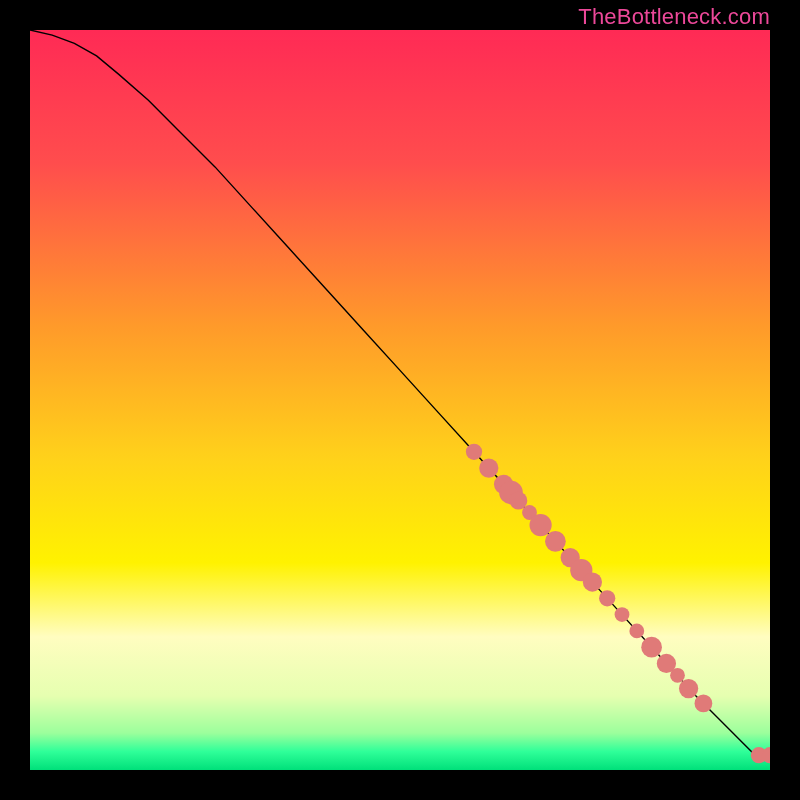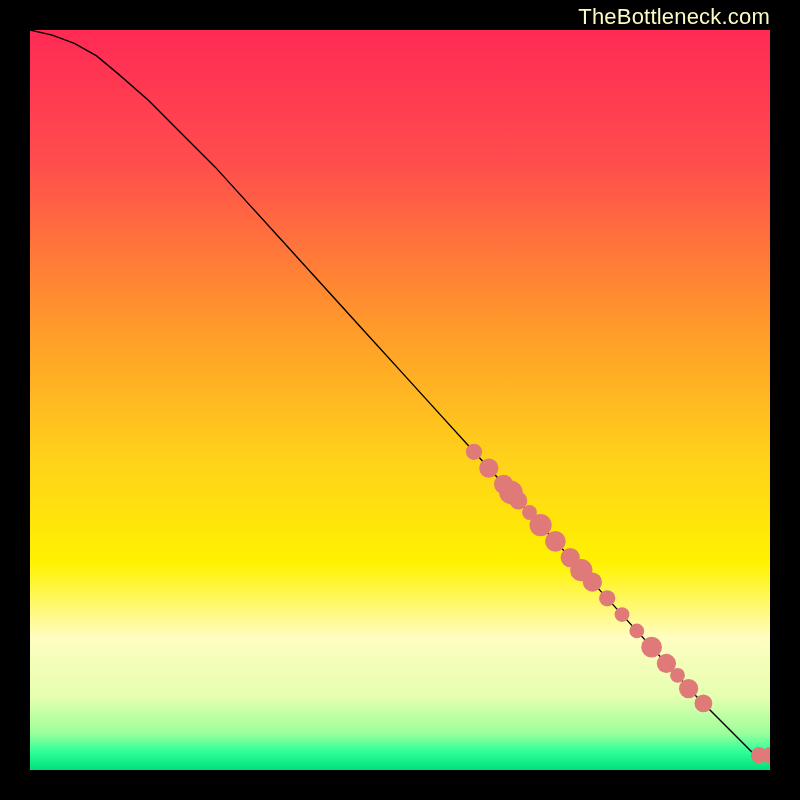--- a/index.html
+++ b/index.html
@@ -20,21 +20,21 @@
     position: absolute;
     left: 30px;
     top: 30px;
     width: 740px;
     height: 740px;
   }
   #attribution {
     position: absolute;
     top: 4px;
     right: 30px;
-    color: #fef9c3;
+    color: #ec4899;
     font-size: 22px;
     font-weight: 500;
     letter-spacing: 0.2px;
   }
 </style>
 </head>
 <body>
 
 <div id="stage">
   <div id="attribution">TheBottleneck.com</div>

